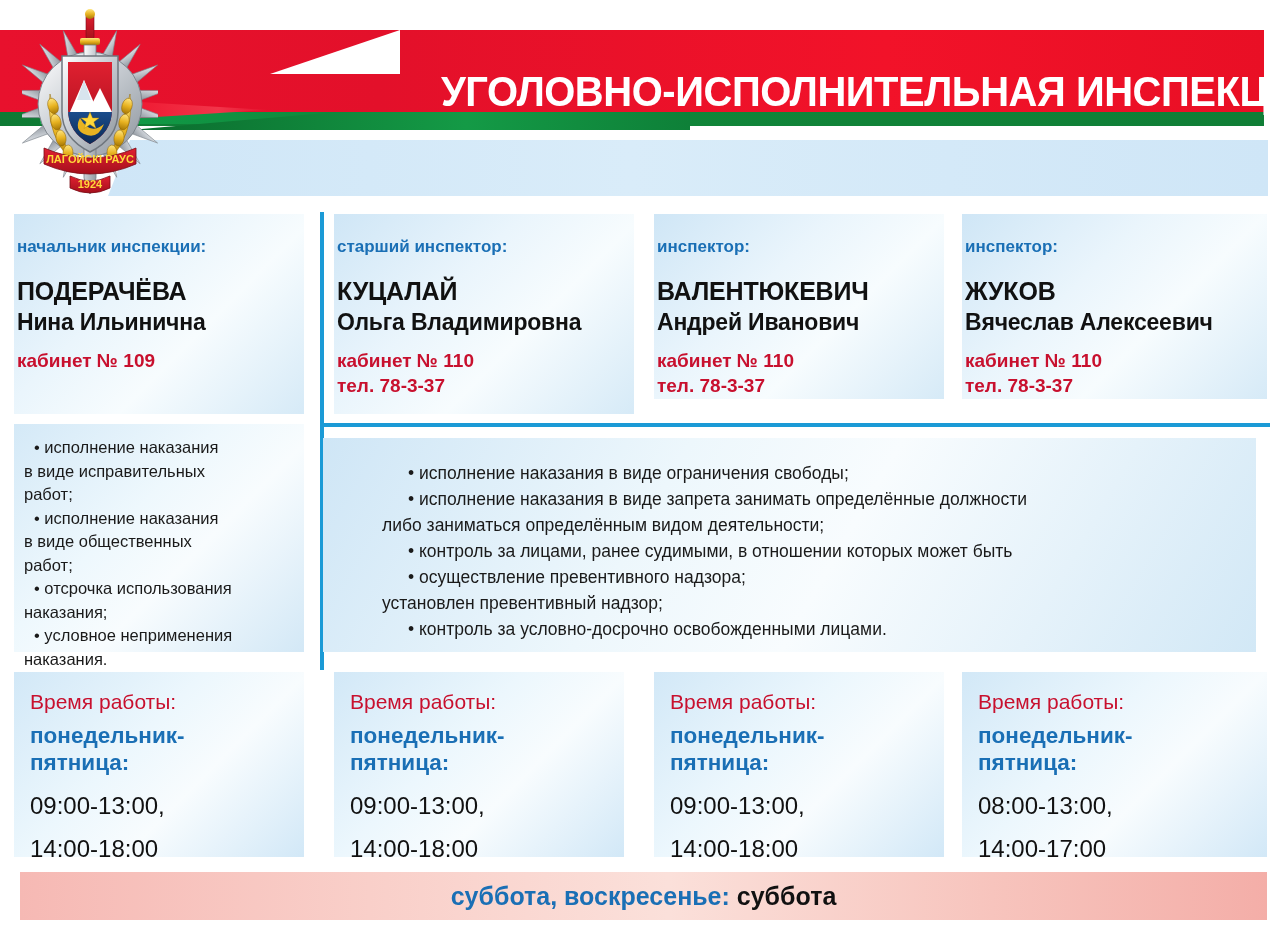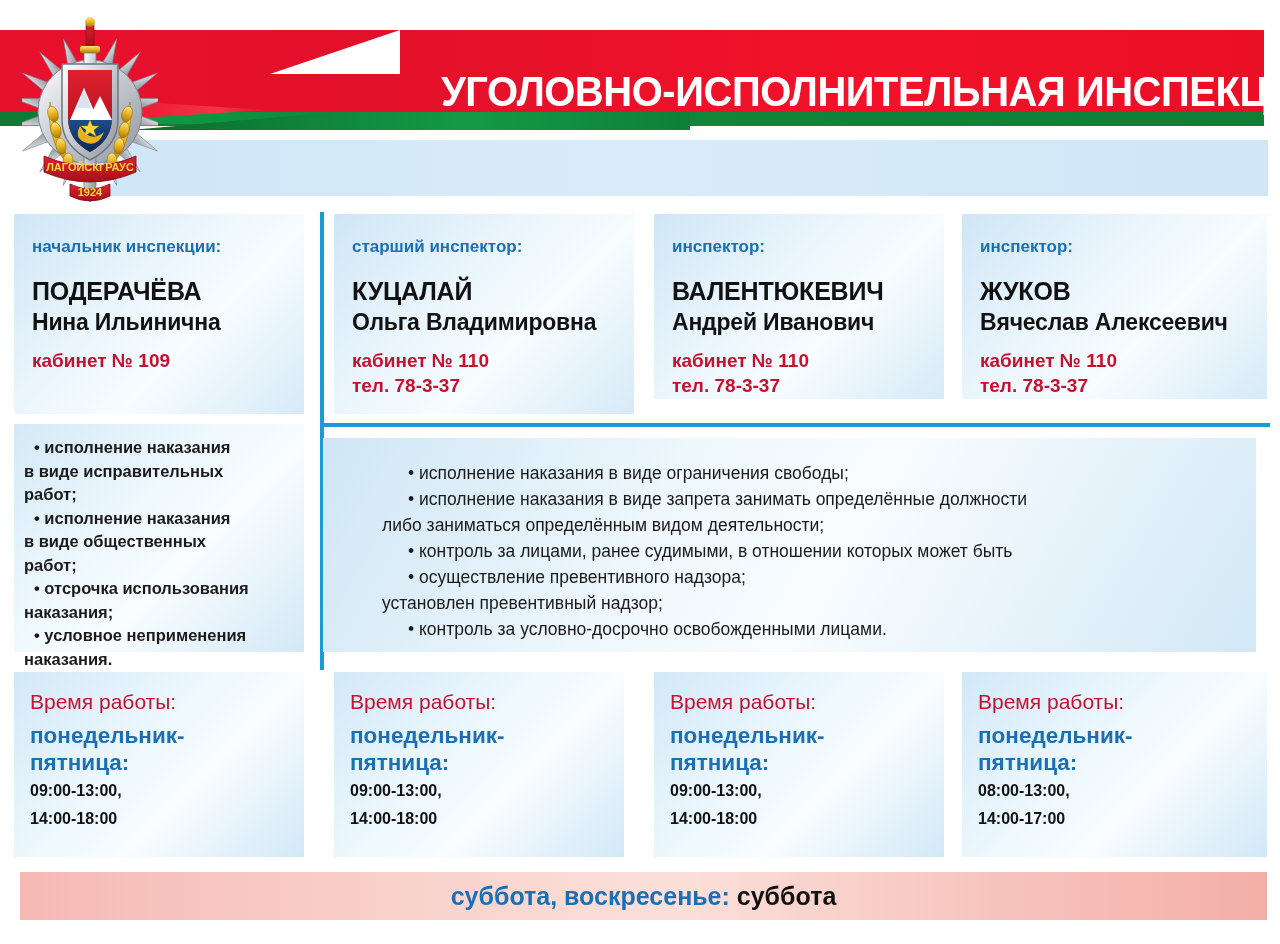--- a/index.html
+++ b/index.html
@@ -95,21 +95,21 @@
     line-height: 62px;
     text-align: right;
     white-space: nowrap;
     transform: scaleX(0.93);
     transform-origin: right center;
   }
 
   
   .emblem {
     position: absolute;
-    left: 22px; top: 16px;
+    left: 22px; top: 8px;
     width: 136px;
     height: 198px;
   }
   .emblem svg { display: block; }
 
   
   .div-vertical {
     position: absolute;
     left: 320px; top: 212px;
     width: 4px;
@@ -122,21 +122,21 @@
     width: 950px;
     height: 4px;
     background: #1b9ad6;
   }
 
   
   .card {
     position: absolute;
     background: linear-gradient(135deg, #cfe6f6 0%, #eaf5fc 38%, #f7fcfe 62%, #d6eaf7 100%);
     box-sizing: border-box;
-    padding: 22px 18px 10px 18px;
+    padding: 22px 18px 10px 3px;
   }
   .card-role {
     color: #1a6fb5;
     font-size: 17px;
     font-weight: bold;
     line-height: 22px;
     margin-bottom: 3px;
   }
   .card-surname {
     color: #111111;
@@ -177,21 +177,20 @@
     position: absolute;
     left: 14px; top: 424px;
     width: 290px;
     height: 228px;
     background: linear-gradient(135deg, #d4e9f7 0%, #eef8fd 40%, #f8fcfe 60%, #d3e8f6 100%);
     box-sizing: border-box;
     padding: 12px 10px 10px 10px;
     color: #1a1a1a;
     font-size: 16.5px;
     line-height: 23.5px;
-    font-weight: bold;
   }
   .duty-left .li { text-indent: 10px; }
   .duty-left .cont { text-indent: 0; }
 
   .duty-right {
     position: absolute;
     left: 323px; top: 438px;
     width: 933px;
     height: 214px;
     background: linear-gradient(120deg, #cfe6f6 0%, #edf7fc 35%, #f8fcfe 55%, #d2e8f6 100%);
@@ -221,24 +220,23 @@
     margin-bottom: 6px;
   }
   .hours-days {
     color: #1a6fb5;
     font-size: 22.5px;
     font-weight: bold;
     line-height: 27px;
   }
   .hours-times {
     color: #111111;
-    font-size: 16px;
+    font-size: 24px;
     line-height: 27px;
-    margin-top: 1px;
-    font-weight: bold;
+    margin-top: 16px;
   }
   #hours-1 { left: 14px;  width: 290px; }
   #hours-2 { left: 334px; width: 290px; }
   #hours-3 { left: 654px; width: 290px; }
   #hours-4 { left: 962px; width: 305px; }
 
   
   .footer {
     position: absolute;
     left: 20px; top: 872px;

